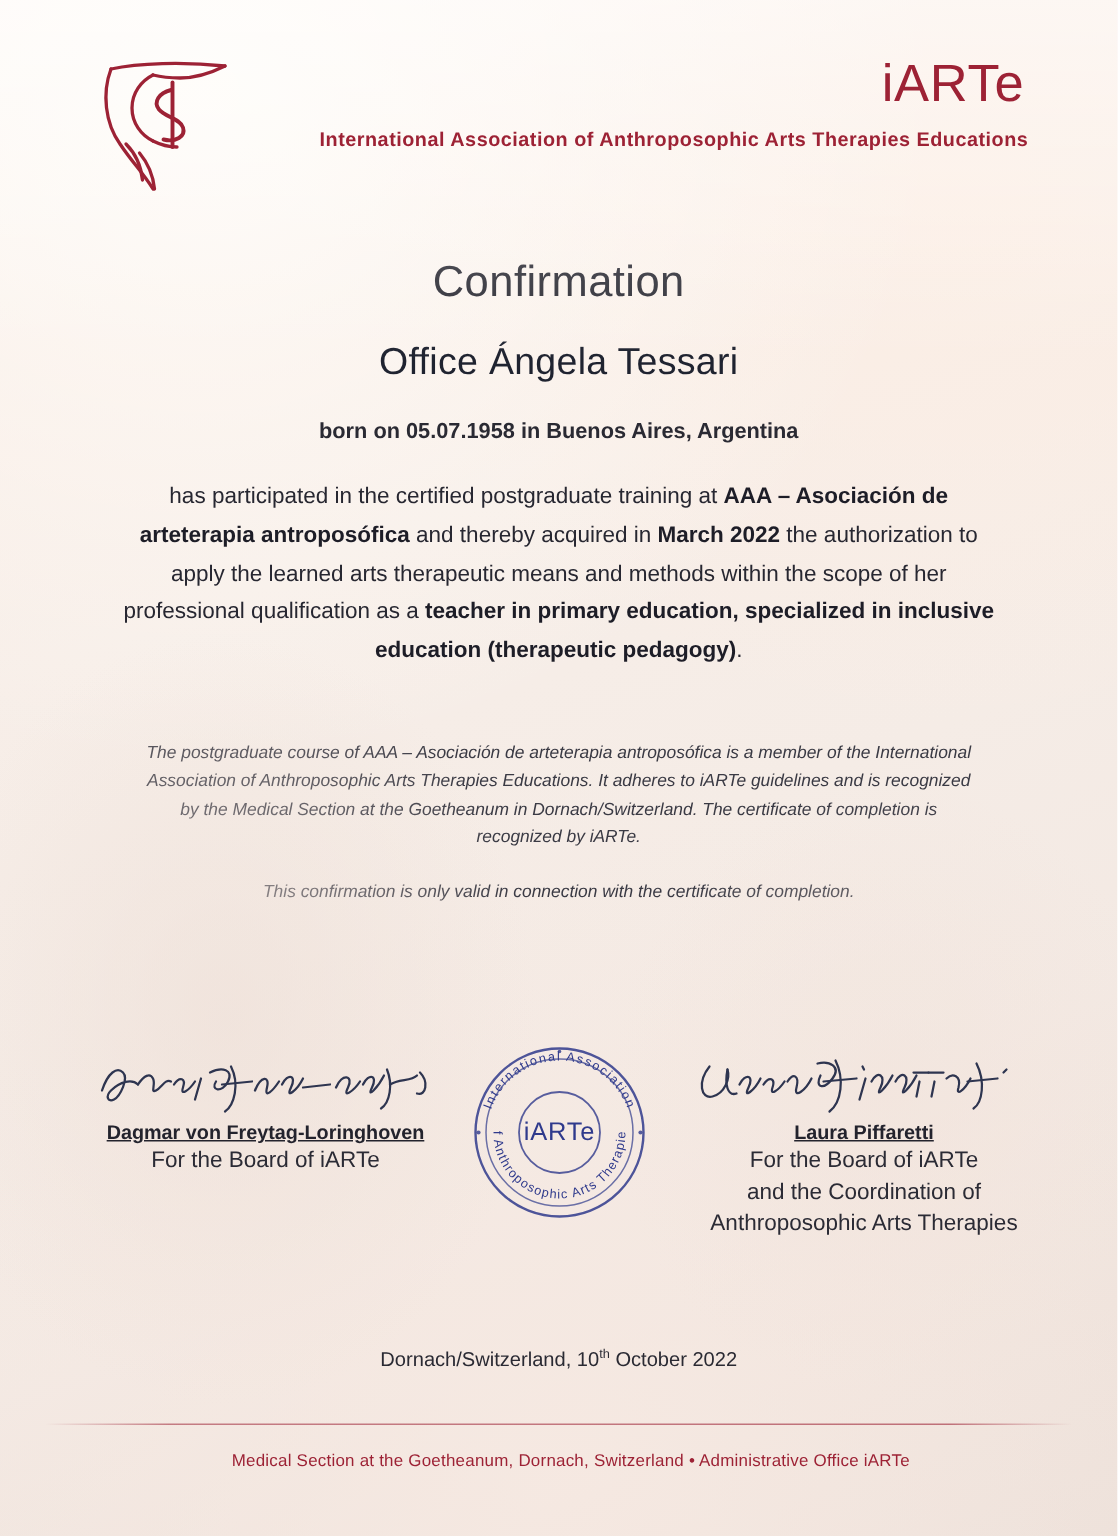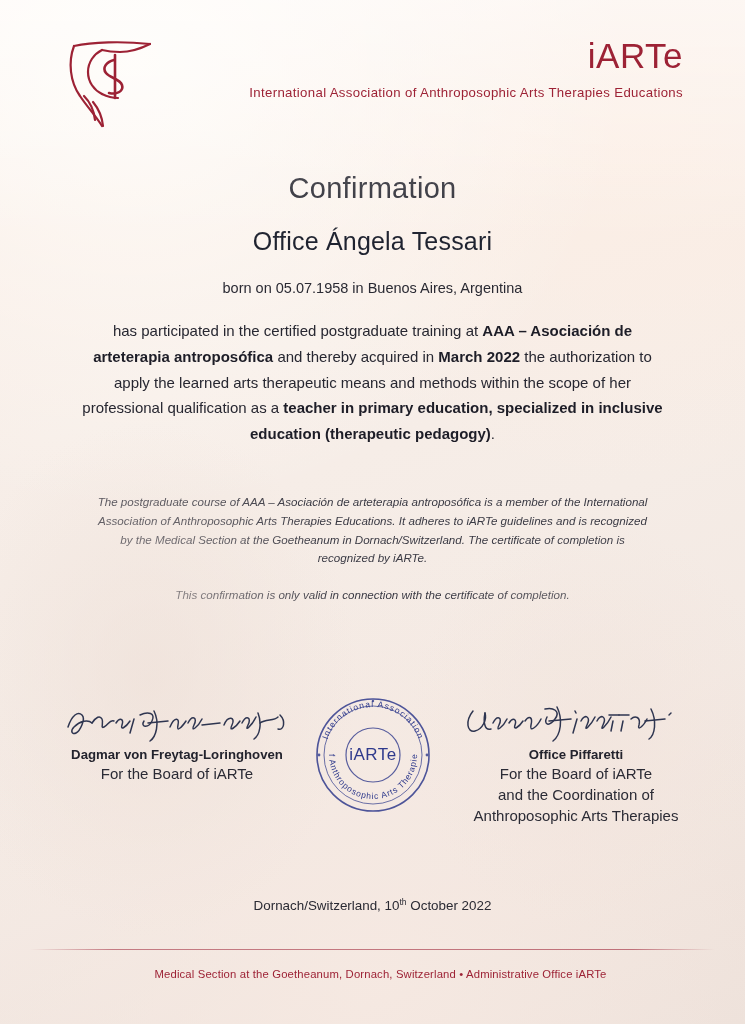--- a/index.html
+++ b/index.html
@@ -69,21 +69,21 @@
     font-family: "Liberation Sans", sans-serif;
     font-size: 35px;
     letter-spacing: 0.5px;
     color: #9d2235;
     font-weight: 400;
     line-height: 1;
   }
   .brand-line1 {
     margin-top: 12px;
     font-size: 13.2px;
-    font-weight: 400;
+    font-weight: 700;
     color: #9d2235;
     letter-spacing: 0.35px;
     white-space: nowrap;
   }
   .brand-line2 {
     margin-top: 5px;
     font-size: 9.6px;
     color: #9d2235;
     letter-spacing: 0.2px;
     white-space: nowrap;
@@ -103,20 +103,21 @@
     text-align: center;
     font-size: 25px;
     color: #1f2330;
     letter-spacing: 0.2px;
   }
   .birth-line {
     margin-top: 24px;
     text-align: center;
     font-size: 14.5px;
     color: #2a2a33;
+    font-weight: bold;
   }
   .statement {
     margin: 22px auto 0;
     width: 586px;
     text-align: center;
     font-size: 15px;
     line-height: 1.72;
     color: #272731;
   }
   .statement b { font-weight: 700; color: #1d1d27; }
@@ -149,20 +150,21 @@
 
   .sig-script {
     height: 48px;
     display: block;
   }
   .sig-name {
     font-size: 13.2px;
     font-weight: 700;
     color: #23232d;
     margin-top: 2px;
+    text-decoration: underline;
   }
   .sig-role {
     font-size: 15px;
     color: #2b2b35;
     line-height: 1.42;
     margin-top: 1px;
   }
 
   .seal {
     position: absolute;
@@ -320,21 +322,21 @@
             <path d="M158 18 L 168 18"></path>
             <path d="M172 24 L 170 34"></path>
             <path d="M168 18 L 178 18"></path>
             <path d="M180 22 C 184 18, 190 20, 188 28 C 186 34, 192 30, 196 22"></path>
             <path d="M200 12 C 206 24, 204 38, 198 42"></path>
             <path d="M194 24 L 214 22"></path>
             <path d="M218 18 L 220 16"></path>
           </g>
         </svg>
       </span>
-      <div class="sig-name">Office Piffaretti</div>
+      <div class="sig-name">Laura Piffaretti</div>
       <div class="sig-role" style="white-space: pre-line;">For the Board of iARTe
 and the Coordination of
 Anthroposophic Arts Therapies</div>
     </div>
   </div>
 
   <div class="place-date">
     <span>Dornach/Switzerland, 10</span><sup>th</sup><span> October 2022</span>
   </div>
 

